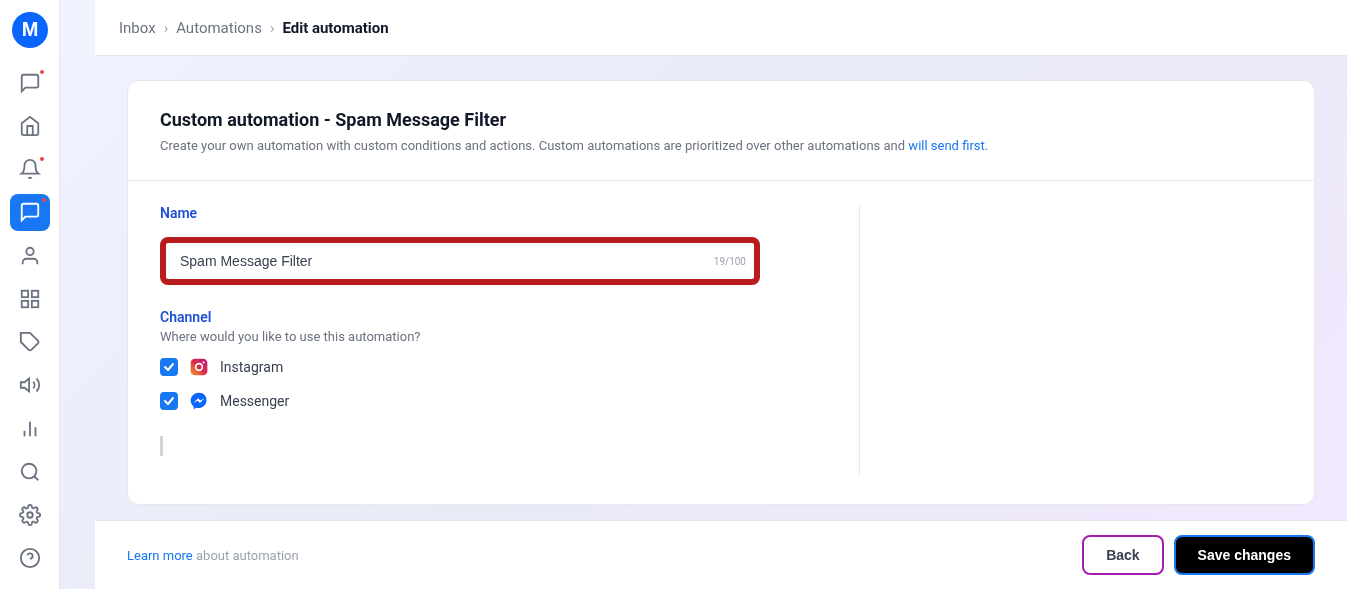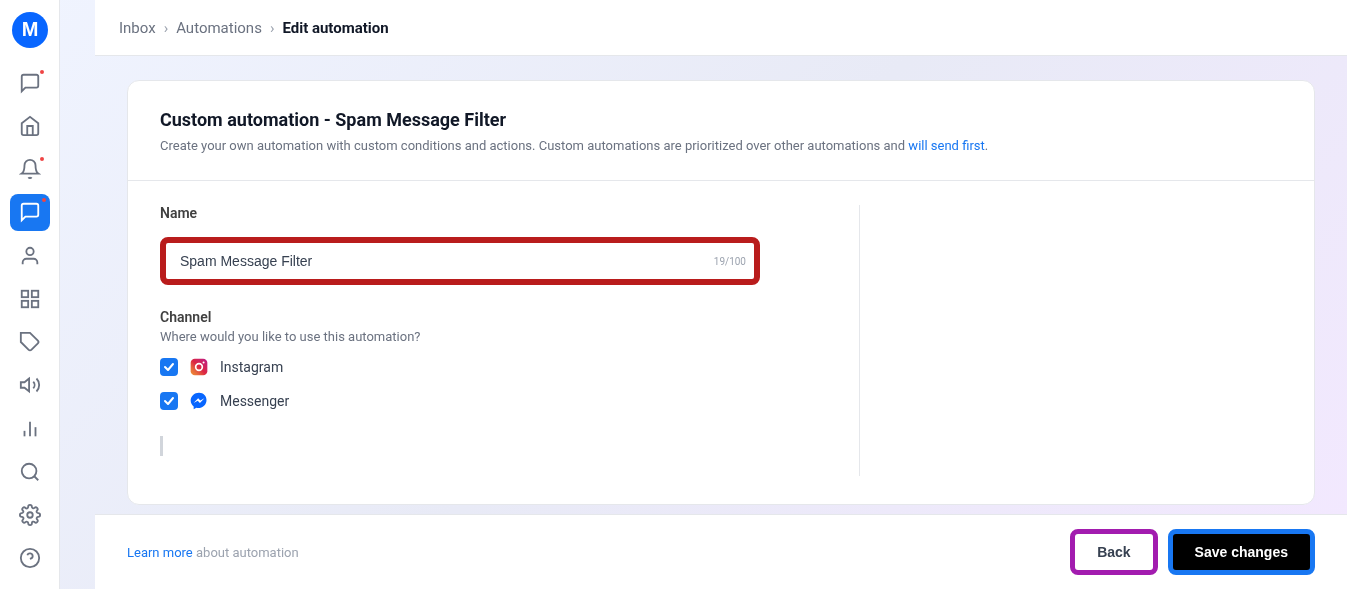--- a/index.html
+++ b/index.html
@@ -121,21 +121,21 @@
     .divider-h {
       border: none;
       border-top: 1px solid #e5e7eb;
       margin: 0 -32px 24px;
     }
 
     
     .section-label {
       font-size: 14px;
       font-weight: 600;
-      color: #404040;
+      color: #1d4ed8;
       margin-bottom: 4px;
     }
     .section-sublabel {
       font-size: 13px;
       color: #6b7280;
       margin-bottom: 12px;
     }
 
     
     .name-section { margin-bottom: 24px; }
@@ -228,21 +228,21 @@
     .footer-link a { color: #1877f2; text-decoration: none; }
 
     .footer-buttons { display: flex; gap: 10px; }
 
     .btn {
       padding: 10px 22px;
       border-radius: 8px;
       font-size: 14px;
       font-weight: 600;
       cursor: pointer;
-      border: 5px solid #a21caf;
+      border: 2px solid #a21caf;
       background: white;
       color: #374151;
     }
     .btn-primary {
       background: #000000;
       color: white;
       border-color: #1877f2;
     }
 
     

